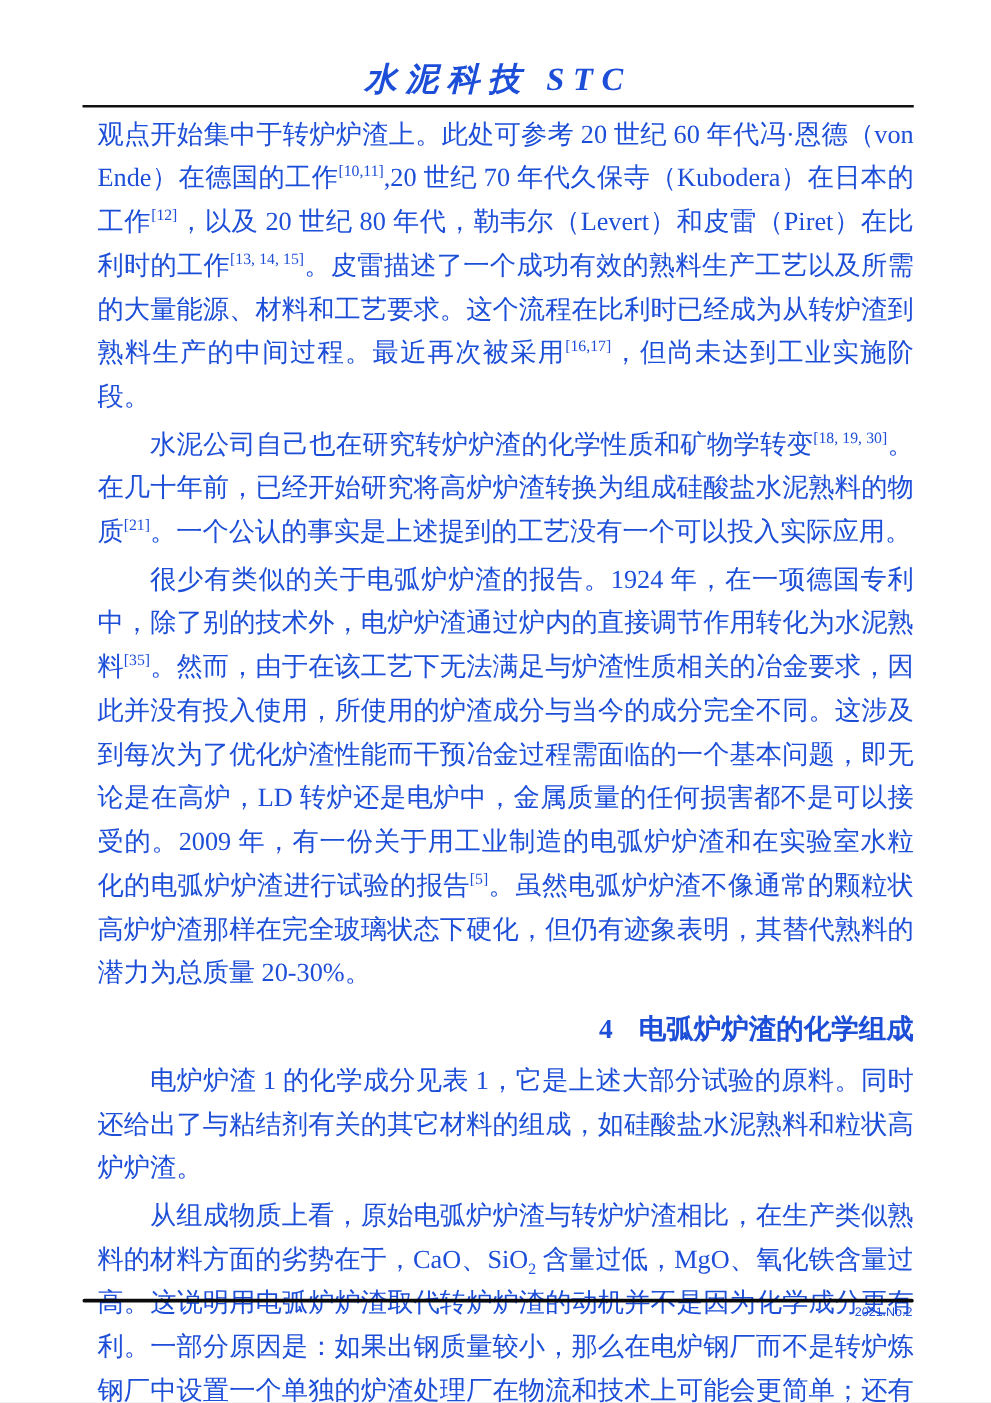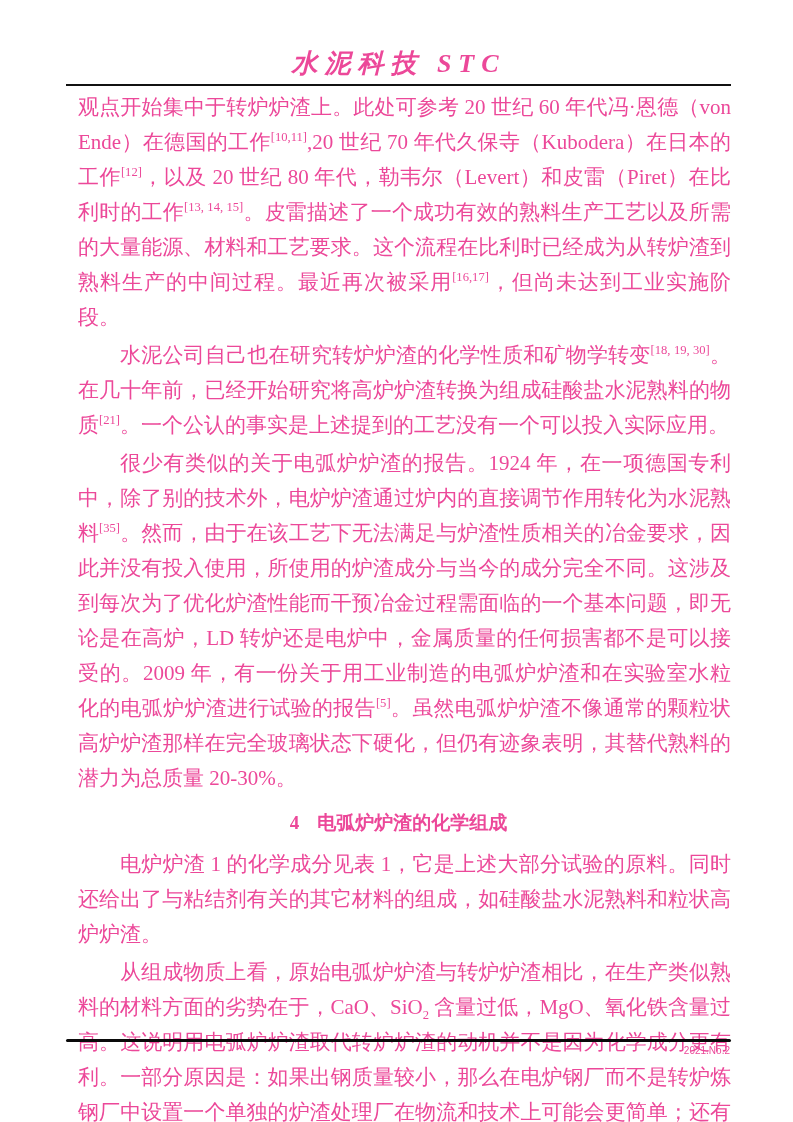--- a/index.html
+++ b/index.html
@@ -7,21 +7,21 @@
     padding: 0;
     background: #e8e8e8;
   }
   .page {
     position: relative;
     width: 793px;
     height: 1122px;
     background: #ffffff;
     margin: 0 auto;
     font-family: "Liberation Serif", "DejaVu Serif", serif;
-    color: #ec4899;
+    color: #1d4ed8;
     overflow: hidden;
     text-decoration: underline;
   }
   
   .journal-header {
     position: absolute;
     top: 46px;
     left: 66px;
     width: 665px;
     text-align: center;
@@ -63,25 +63,25 @@
     vertical-align: super;
     letter-spacing: 0;
   }
   .article-body sub {
     font-size: 0.6em;
     line-height: 0;
     vertical-align: sub;
   }
   .article-body h2 {
     font-family: "Liberation Sans", "DejaVu Sans", sans-serif;
-    font-size: 19px;
+    font-size: 22px;
     font-weight: 700;
     line-height: 35px;
     margin: 9px 0 7px 0;
-    text-align: center;
+    text-align: right;
     text-indent: 0;
   }
   .article-body h2 .h-num {
     font-family: "Liberation Serif", "DejaVu Serif", serif;
     margin-right: 0.95em;
   }
   
   .footer-rule {
     position: absolute;
     top: 1039px;

